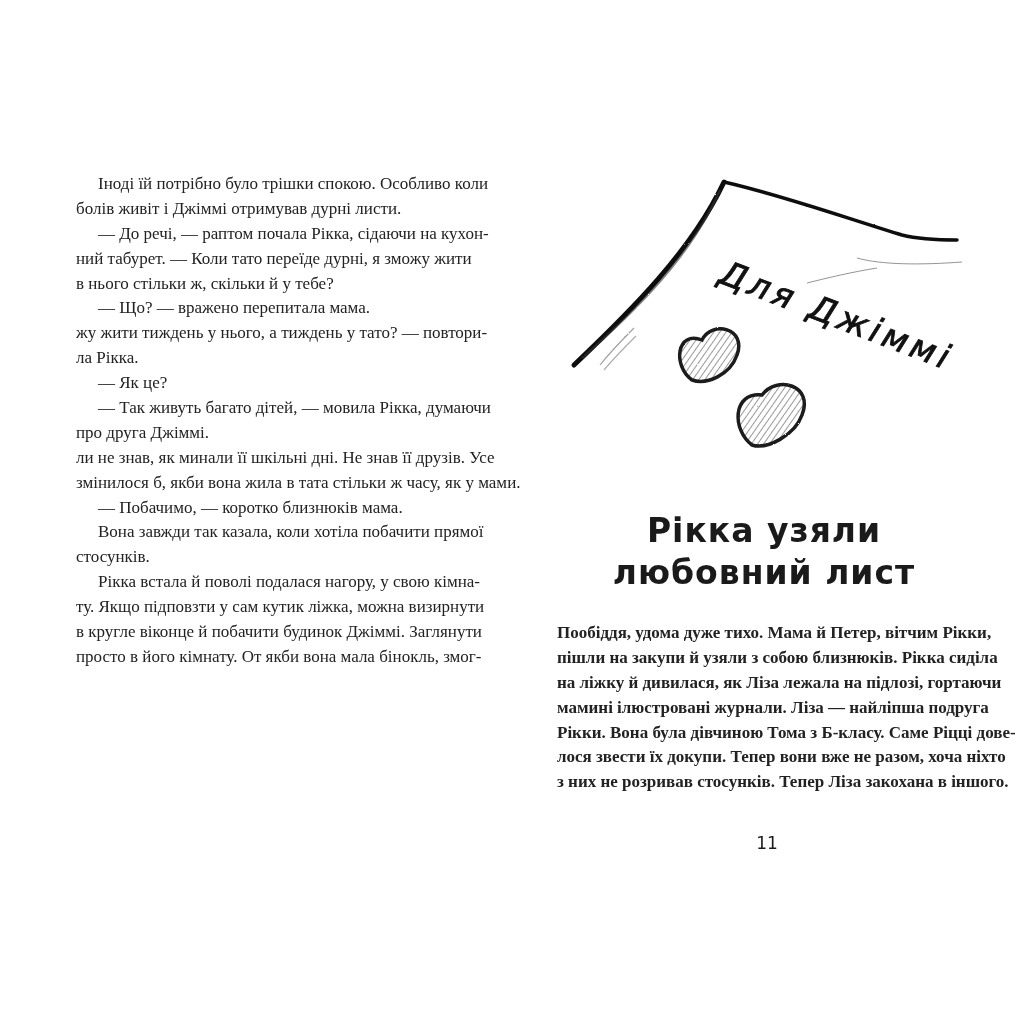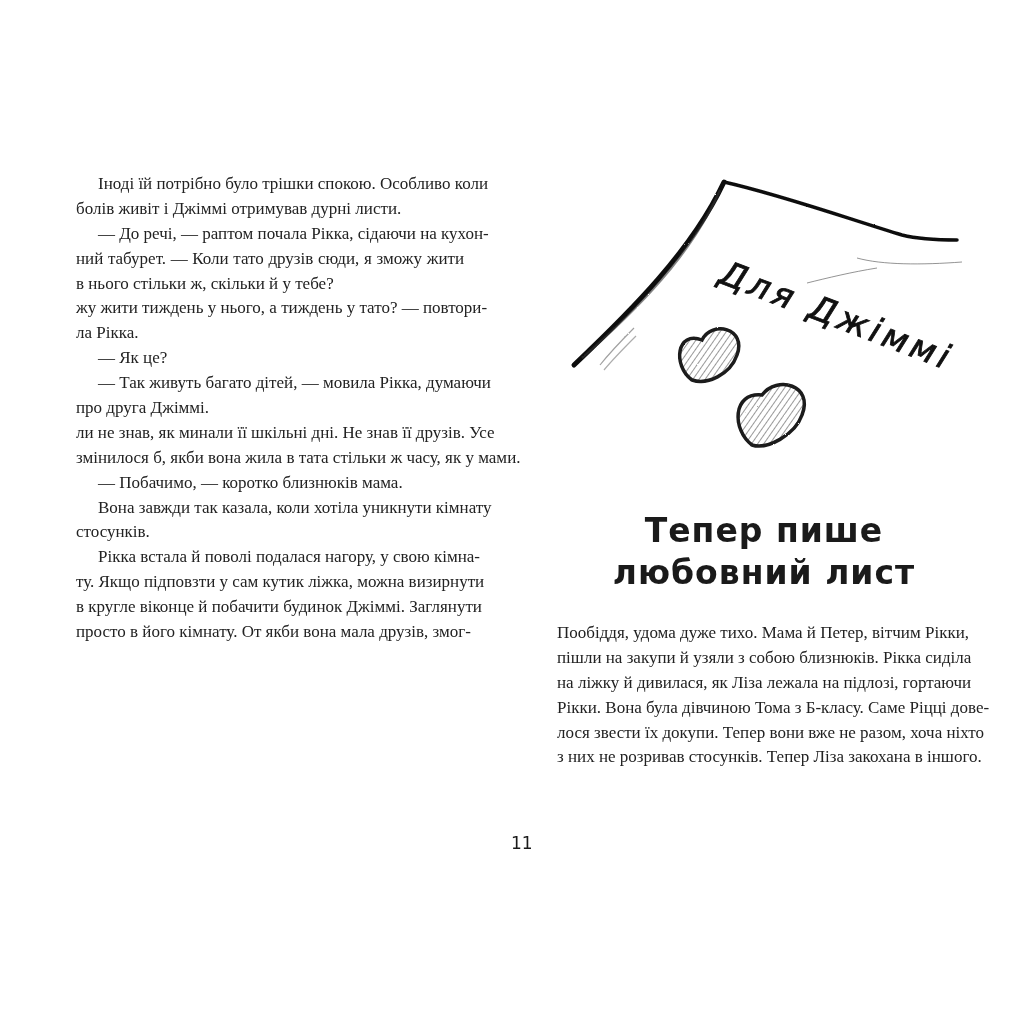--- a/index.html
+++ b/index.html
@@ -46,20 +46,21 @@
     }
     .left-text {
       left: 76px;
       top: 172px;
       width: 388px;
     }
     .right-text {
       left: 45px;
       top: 621px;
       width: 412px;
+      font-weight: bold;
     }
 
     .illustration {
       position: absolute;
       left: 40px;
       top: 170px;
       width: 440px;
       height: 300px;
     }
 
@@ -79,51 +80,52 @@
     }
     .chapter-title .t-line {
       display: block;
     }
 
     .page-number {
       position: absolute;
       left: 0;
       width: 512px;
       top: 833px;
-      text-align: left;
+      text-align: center;
       font-family: "DejaVu Sans", sans-serif;
       font-size: 17px;
       color: #1a1a1a;
       transform: translateX(-1px);
     }
   </style>
 </head>
 <body>
 
 <div class="page page-left">
   <div class="body-text left-text" id="left-text">
       <span class="line indent">Іноді їй потрібно було трішки спокою. Особливо коли</span>
       <span class="line last">болів живіт і Джіммі отримував дурні листи.</span>
       <span class="line indent">— До речі, — раптом почала Рікка, сідаючи на кухон-</span>
-      <span class="line">ний табурет. — Коли тато друзів сюди, я зможу жити</span>
+      <span class="line">ний табурет. — Коли тато переїде дурні, я зможу жити</span>
       <span class="line last">в нього стільки ж, скільки й у тебе?</span>
+      <span class="line indent last">— Що? — вражено перепитала мама.</span>
       <span class="line">жу жити тиждень у нього, а тиждень у тато? — повтори-</span>
       <span class="line last">ла Рікка.</span>
       <span class="line indent last">— Як це?</span>
       <span class="line indent">— Так живуть багато дітей, — мовила Рікка, думаючи</span>
       <span class="line last">про друга Джіммі.</span>
       <span class="line">ли не знав, як минали її шкільні дні. Не знав її друзів. Усе</span>
       <span class="line">змінилося б, якби вона жила в тата стільки ж часу, як у мами.</span>
       <span class="line indent last">— Побачимо, — коротко близнюків мама.</span>
-      <span class="line indent">Вона завжди так казала, коли хотіла уникнути кімнату</span>
+      <span class="line indent">Вона завжди так казала, коли хотіла побачити прямої</span>
       <span class="line last">стосунків.</span>
       <span class="line indent">Рікка встала й поволі подалася нагору, у свою кімна-</span>
       <span class="line">ту. Якщо підповзти у сам кутик ліжка, можна визирнути</span>
       <span class="line">в кругле віконце й побачити будинок Джіммі. Заглянути</span>
-      <span class="line">просто в його кімнату. От якби вона мала друзів, змог-</span>
+      <span class="line">просто в його кімнату. От якби вона мала бінокль, змог-</span>
     </div>
 </div>
 
 <div class="page page-right">
   <svg class="illustration" viewBox="0 0 440 300" xmlns="http://www.w3.org/2000/svg">
     <defs>
       <filter id="pencil" x="-10%" y="-10%" width="120%" height="120%">
         <feTurbulence type="fractalNoise" baseFrequency="0.9" numOctaves="2" result="noise"></feTurbulence>
         <feDisplacementMap in="SourceGraphic" in2="noise" scale="1.6"></feDisplacementMap>
       </filter>
@@ -147,27 +149,28 @@
 
     <g filter="url(#pencil)">
       <path d="M 140 210 C 120 195, 125 160, 150 170 C 160 150, 195 158, 185 185 C 178 205, 155 215, 140 210 Z" fill="url(#hatch)" stroke="#1a1a1a" stroke-width="3.5"></path>
     </g>
     <g filter="url(#pencil)">
       <path d="M 200 275 C 180 260, 180 222, 210 225 C 225 205, 262 215, 250 245 C 243 265, 215 280, 200 275 Z" fill="url(#hatch)" stroke="#1a1a1a" stroke-width="3.5"></path>
     </g>
   </svg>
 
   <div class="chapter-title">
-    <span class="t-line">Тепер пише</span>
+    <span class="t-line">Рікка узяли</span>
     <span class="t-line">любовний лист</span>
   </div>
 
   <div class="body-text right-text" id="right-text">
       <span class="line">Пообіддя, удома дуже тихо. Мама й Петер, вітчим Рікки,</span>
       <span class="line">пішли на закупи й узяли з собою близнюків. Рікка сиділа</span>
       <span class="line">на ліжку й дивилася, як Ліза лежала на підлозі, гортаючи</span>
+      <span class="line">мамині ілюстровані журнали. Ліза — найліпша подруга</span>
       <span class="line">Рікки. Вона була дівчиною Тома з Б-класу. Саме Ріцці дове-</span>
       <span class="line">лося звести їх докупи. Тепер вони вже не разом, хоча ніхто</span>
       <span class="line">з них не розривав стосунків. Тепер Ліза закохана в іншого.</span>
     </div>
 
   <div class="page-number">11</div>
 </div>
 
 </body></html>

